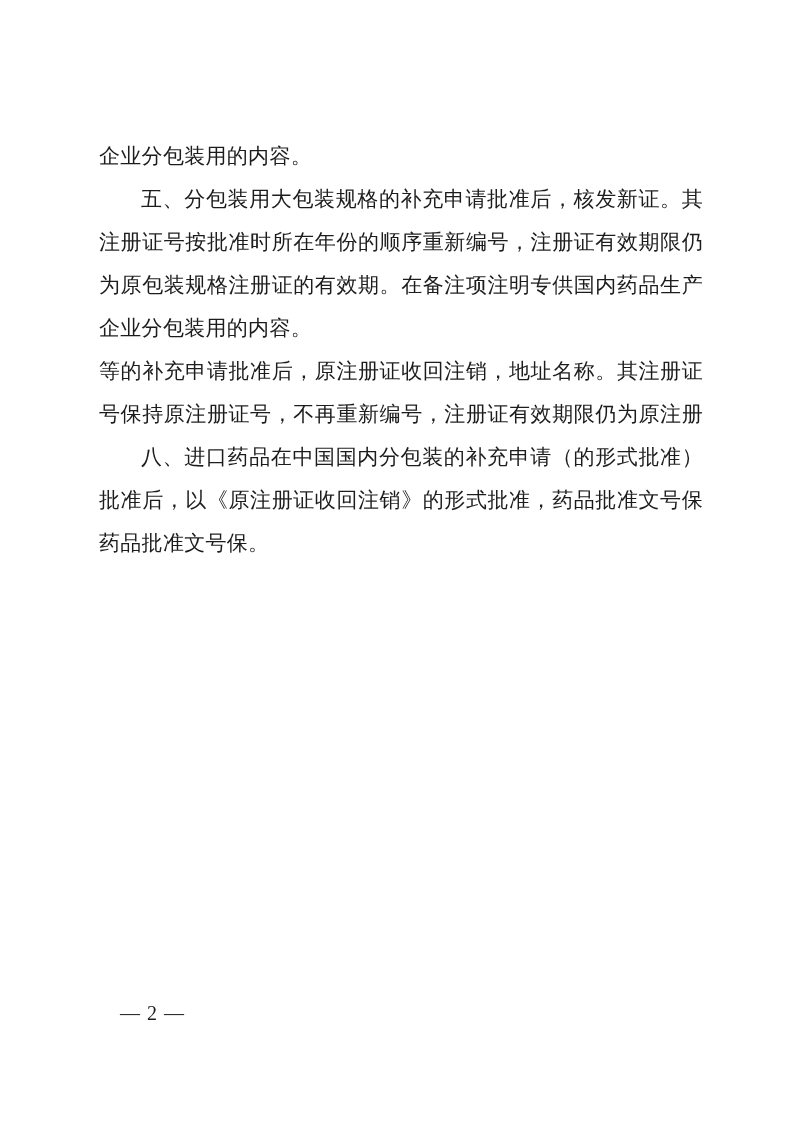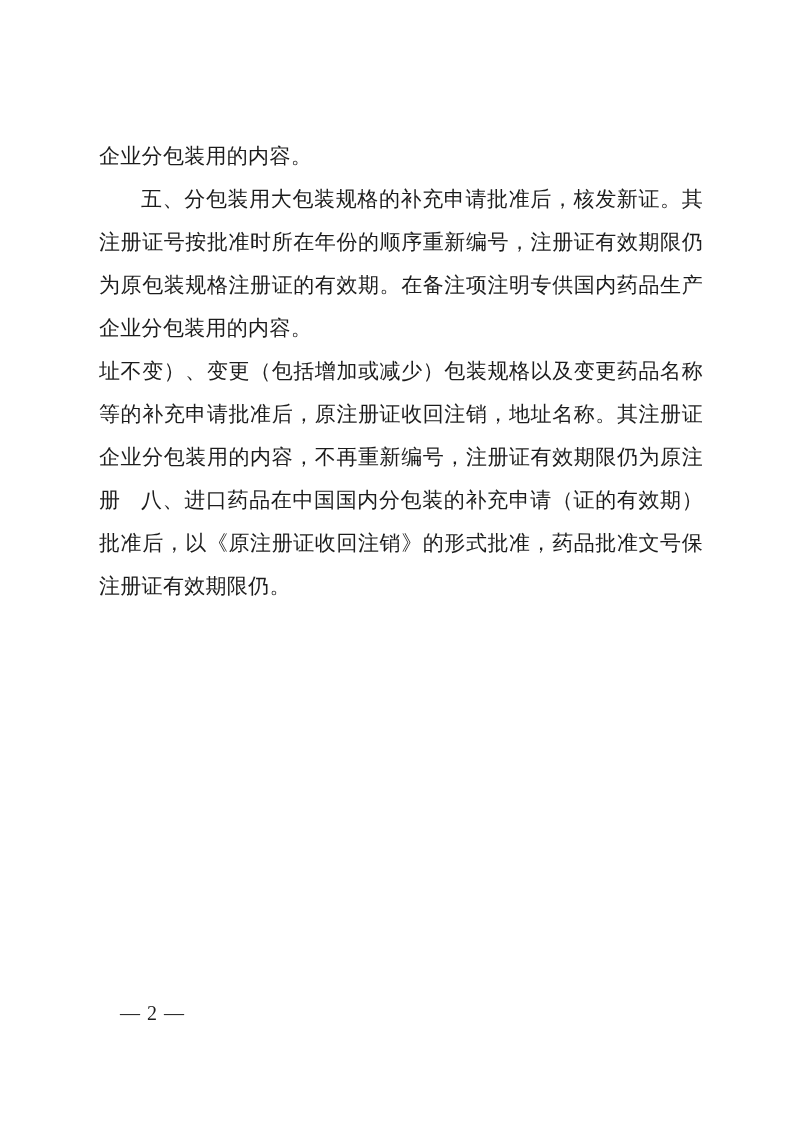--- a/index.html
+++ b/index.html
@@ -50,21 +50,20 @@
 </head>
 <body>
 
 <div class="page">
   <div class="text-block">
       <div class="line">企业分包装用的内容。</div>
       <div class="line fill indent">五、分包装用大包装规格的补充申请批准后，核发新证。其</div>
       <div class="line fill">注册证号按批准时所在年份的顺序重新编号，注册证有效期限仍</div>
       <div class="line fill">为原包装规格注册证的有效期。在备注项注明专供国内药品生产</div>
       <div class="line">企业分包装用的内容。</div>
-      <div class="line fill">址不变）、变更（包括增加或减少）包装规格以及变更药品名称</div>
       <div class="line fill">等的补充申请批准后，原注册证收回注销，地址名称。其注册证</div>
-      <div class="line fill">企业分包装用的内容，不再重新编号，注册证有效期限仍为原注册</div>
-      <div class="line fill indent">八、进口药品在中国国内分包装的补充申请（证的有效期）</div>
+      <div class="line fill">号保持原注册证号，不再重新编号，注册证有效期限仍为原注册</div>
+      <div class="line fill indent">八、进口药品在中国国内分包装的补充申请（的形式批准）</div>
       <div class="line fill">批准后，以《原注册证收回注销》的形式批准，药品批准文号保</div>
-      <div class="line">注册证有效期限仍。</div>
+      <div class="line">药品批准文号保。</div>
     </div>
   <div class="footer">— 2 —</div>
 </div>
 
 </body></html>

